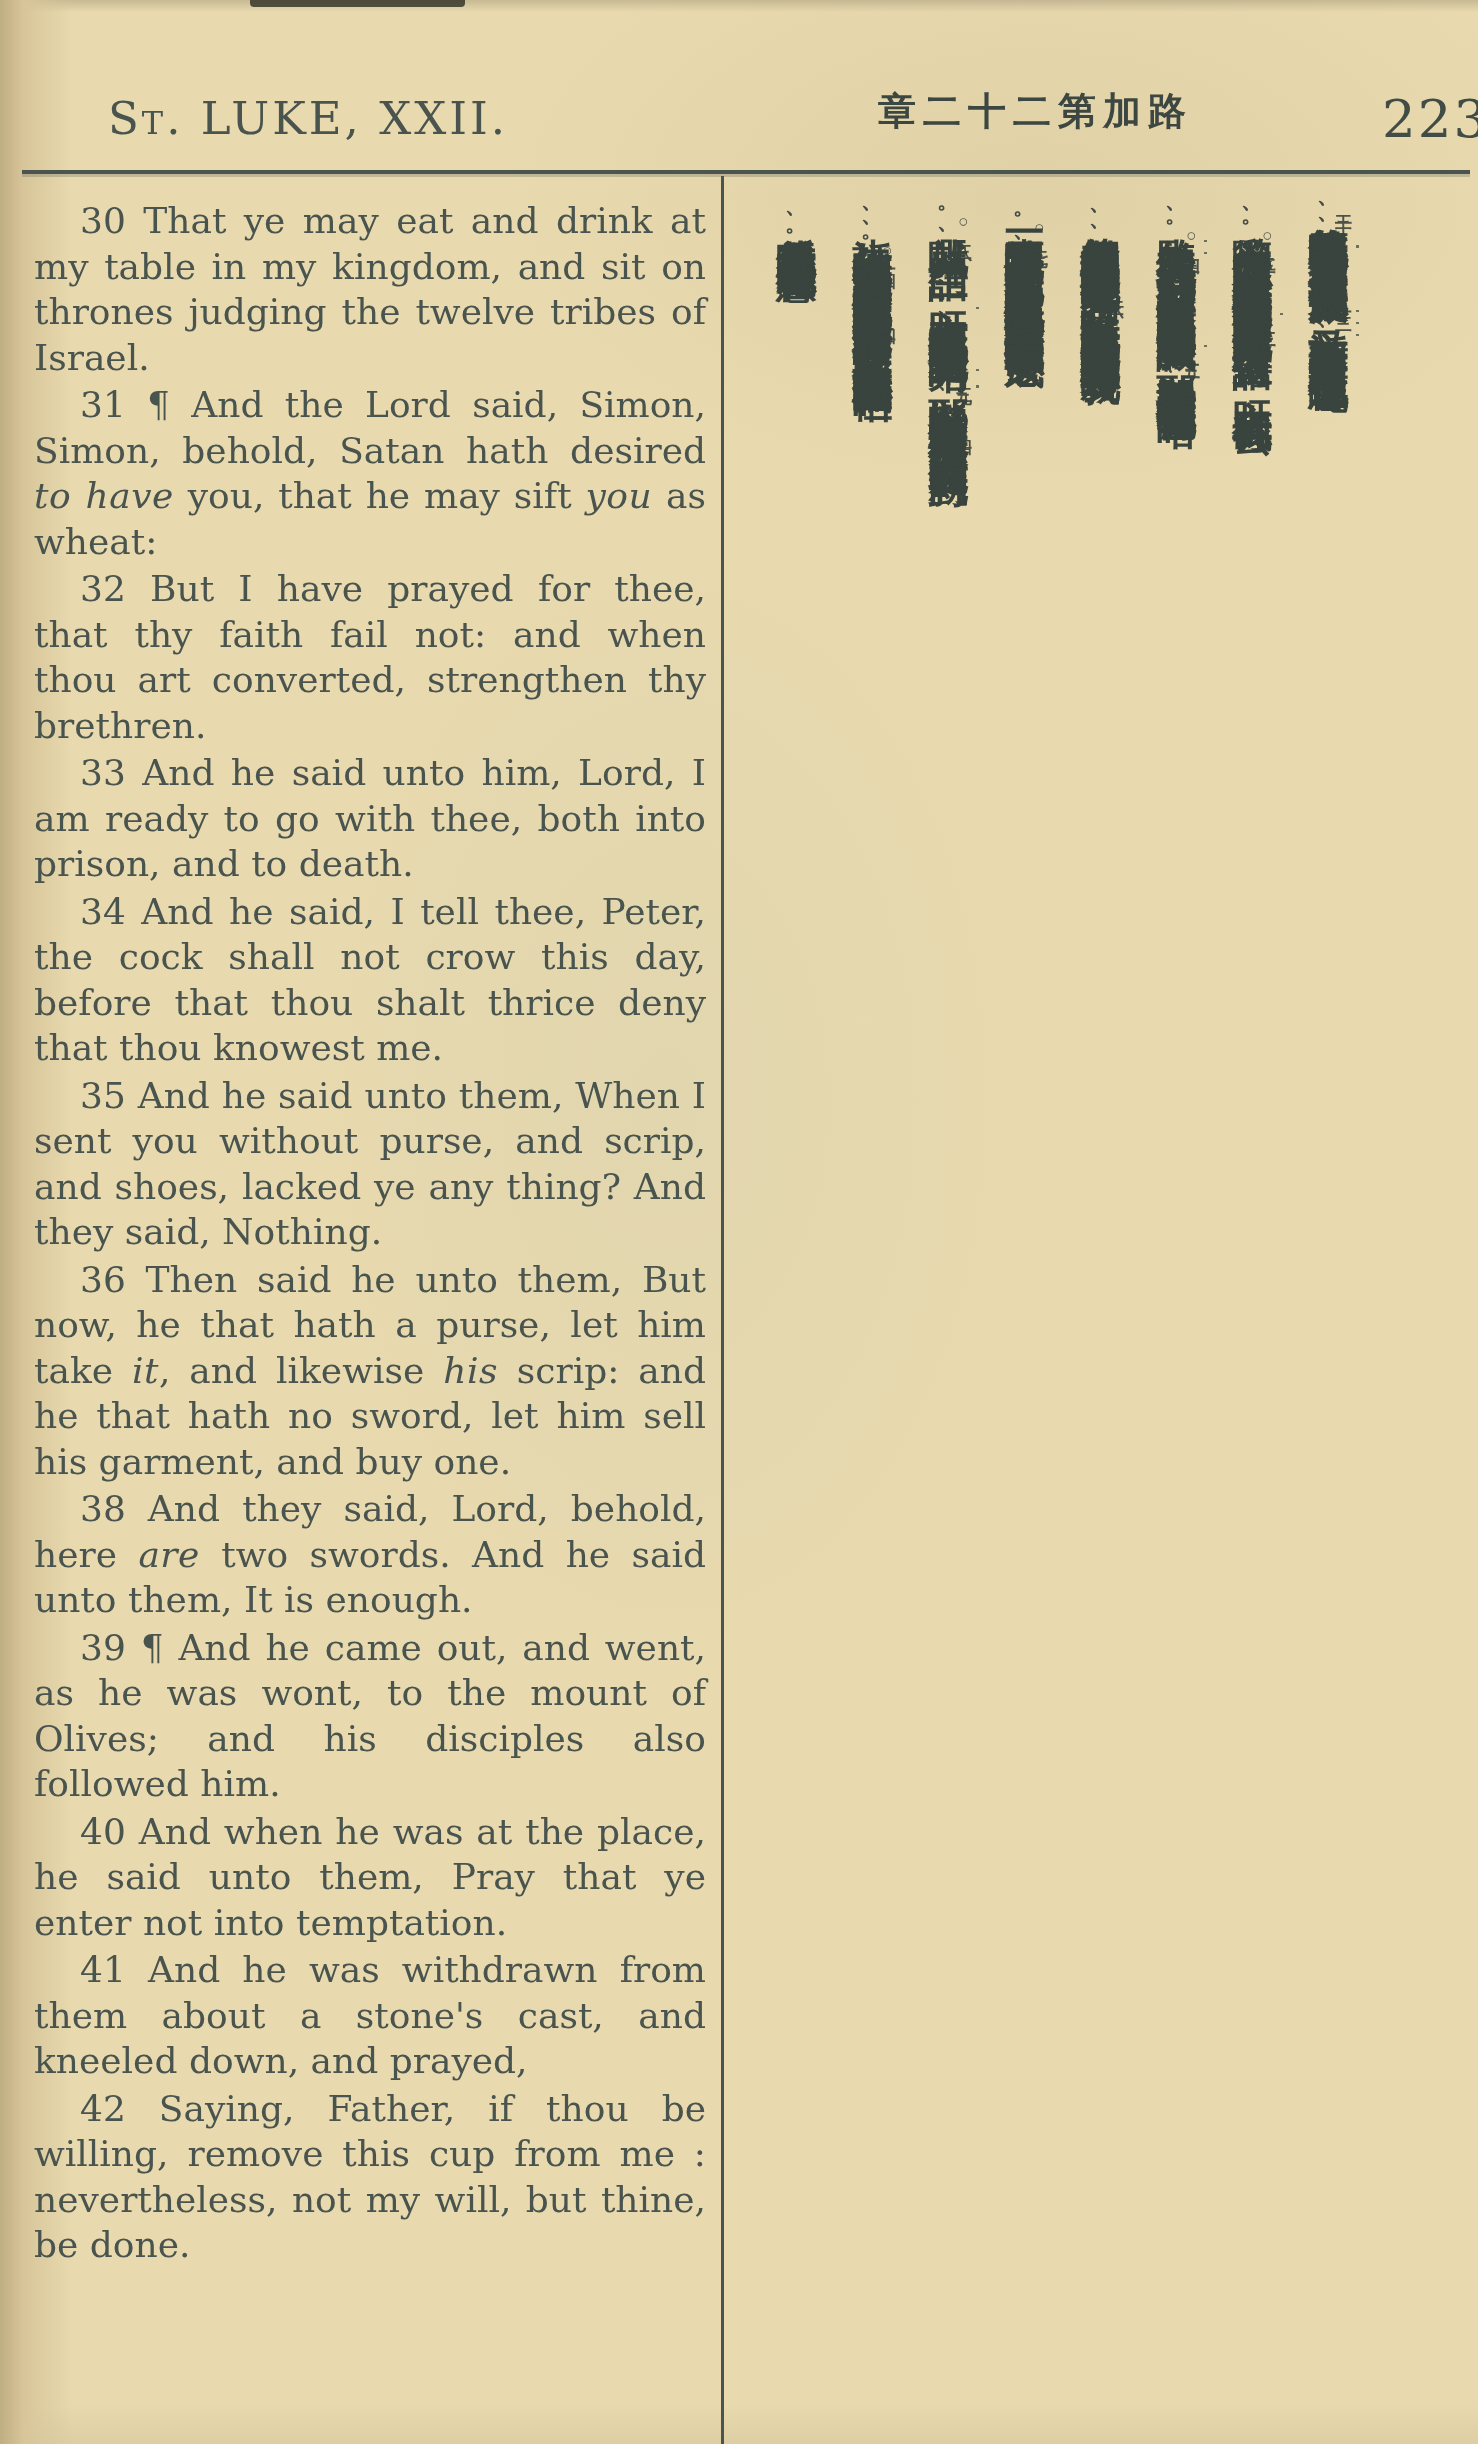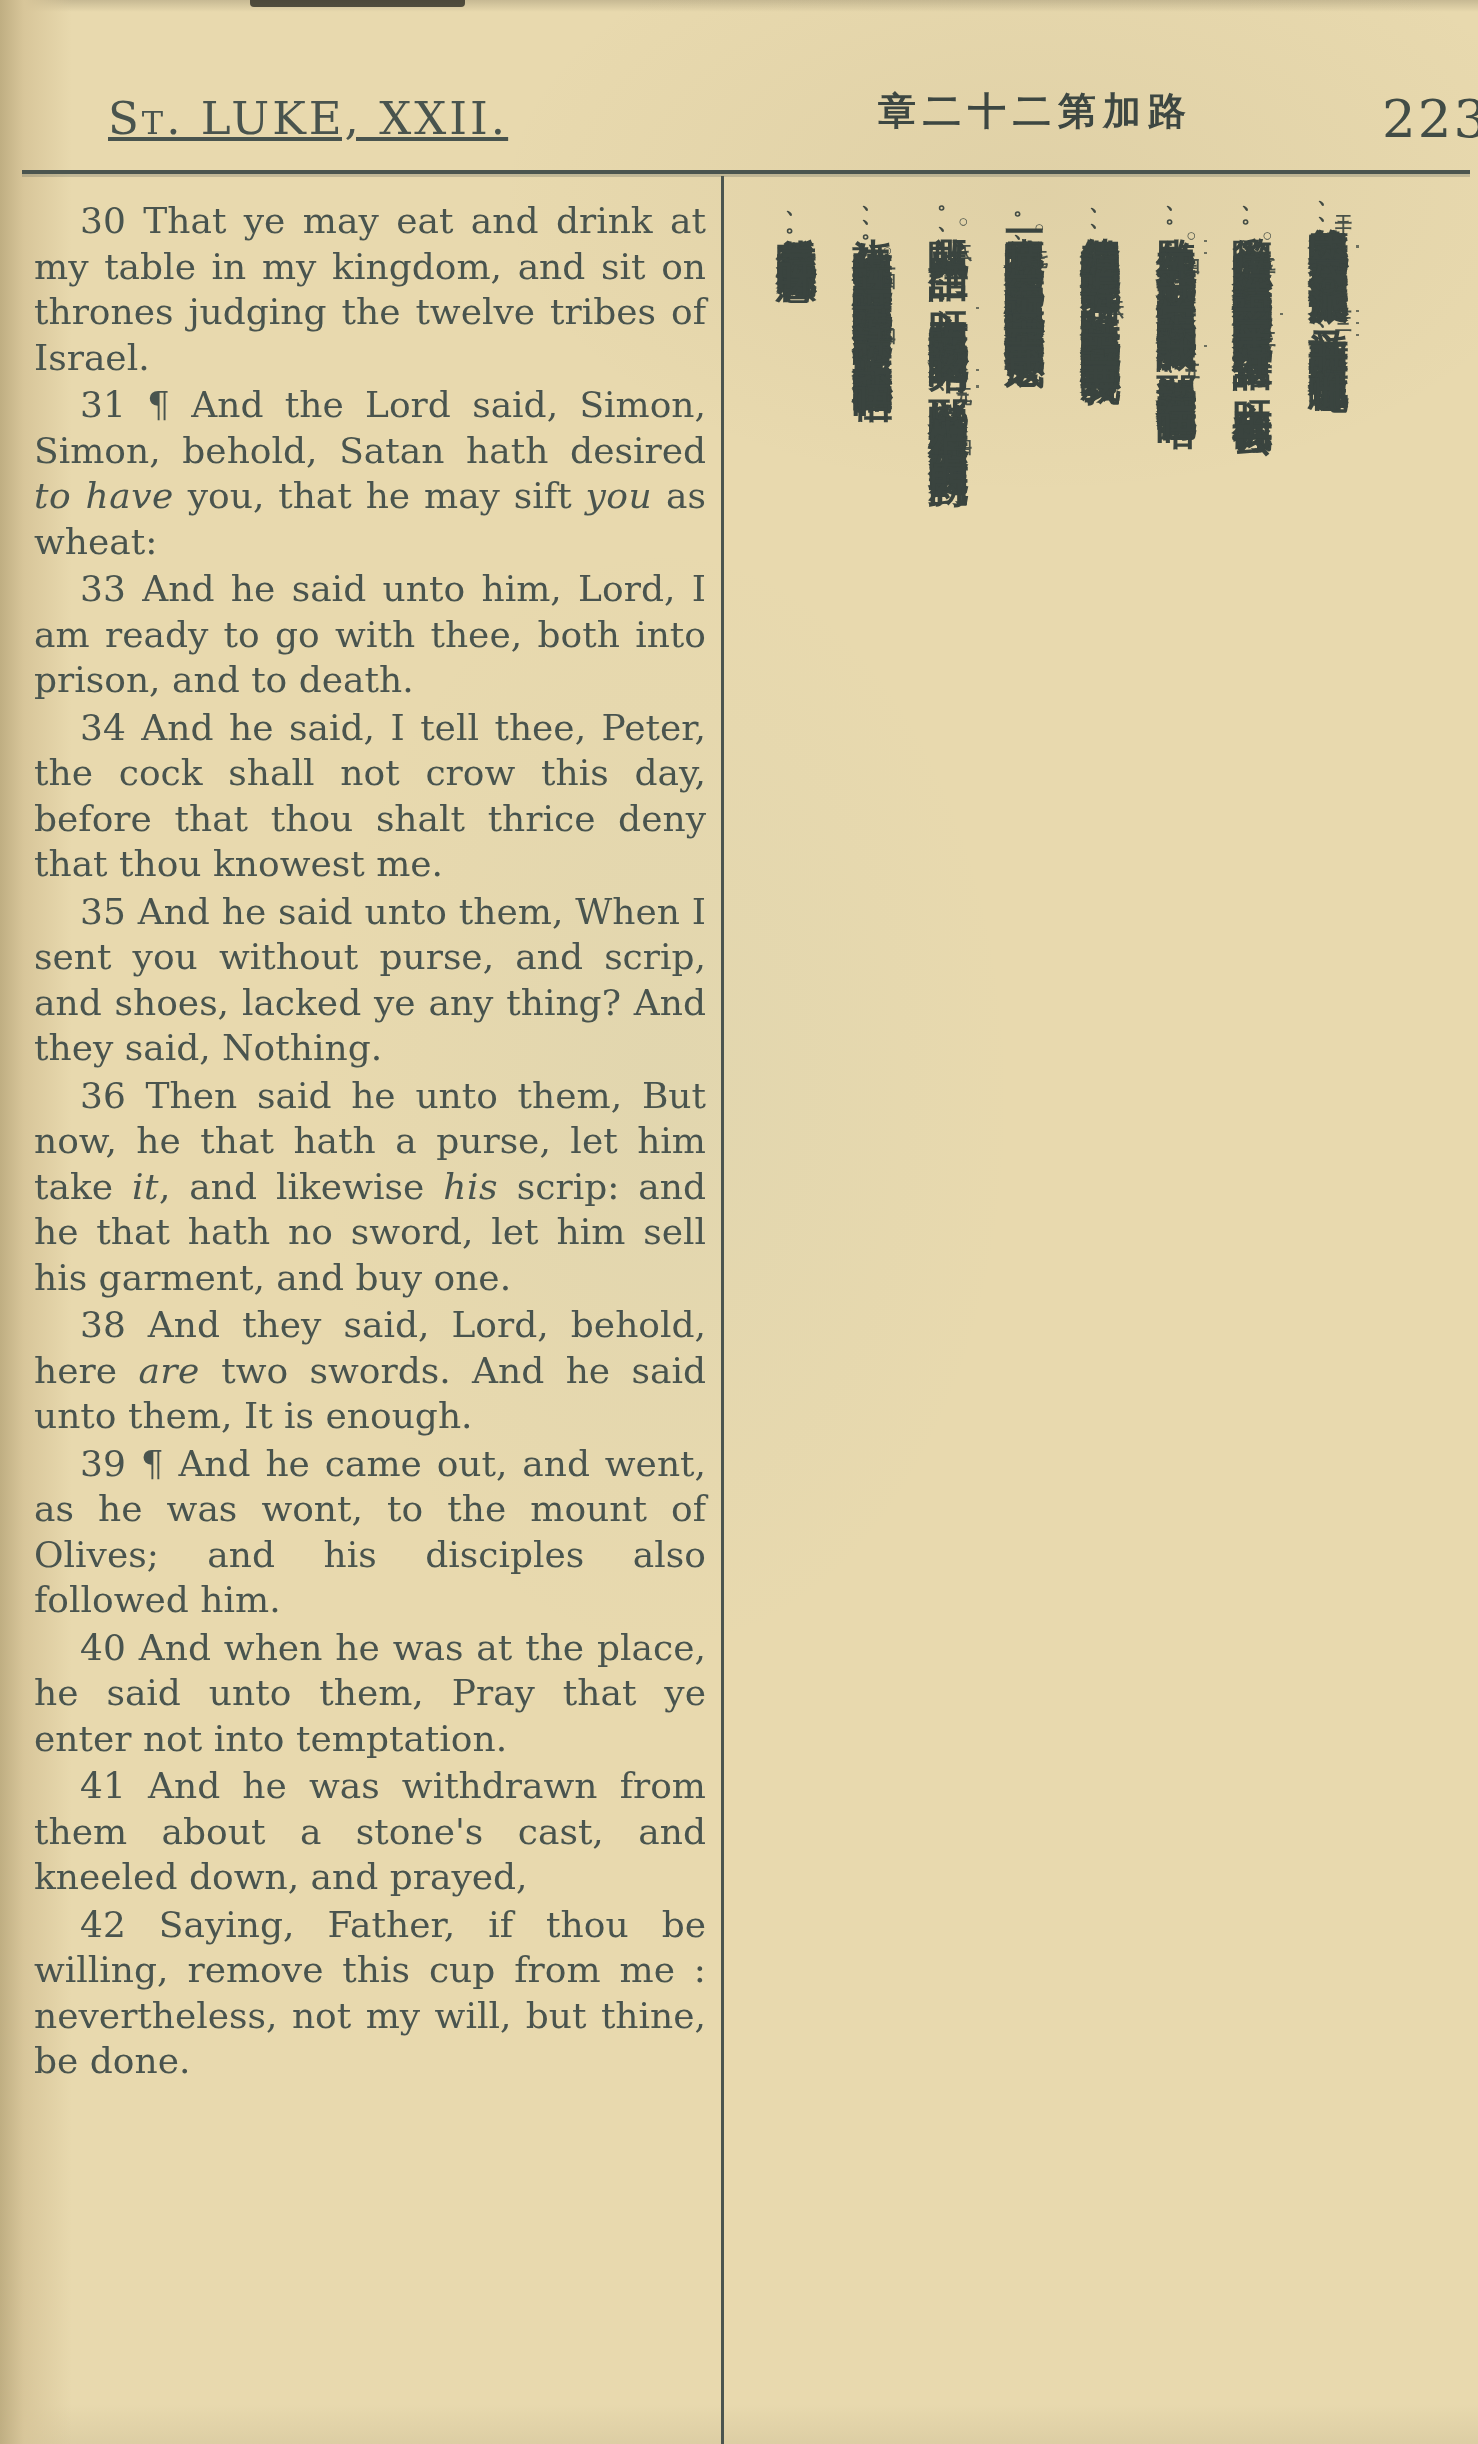--- a/index.html
+++ b/index.html
@@ -18,21 +18,20 @@
   }
   .scan-mark{
     position:absolute;top:0;left:250px;width:215px;height:7px;
     background:#2e2d24;opacity:.8;border-radius:0 0 4px 4px;
   }
   .header-left{
     position:absolute;left:108px;top:92px;
     font-size:45px;letter-spacing:3px;
     font-variant:small-caps;
     color:var(--ink,#49544e);
-    text-decoration:underline;
   }
   .header-right{
     position:absolute;left:878px;top:86px;width:360px;
     font-size:38px;font-weight:600;letter-spacing:7px;
     color:#3d4742;white-space:nowrap;
     font-family:serif;
   }
   .page-number{
     position:absolute;left:1382px;top:88px;
     font-size:53px;color:#414c46;letter-spacing:2px;
@@ -93,20 +92,21 @@
   <div class="header-right">章二十二第加路</div>
 
   <div class="page-number">223</div>
 
   <div class="hrule"></div>
   <div class="vdivider"></div>
 
   <div class="english">
       <p>30 That ye may eat and drink at my table in my kingdom, and sit on thrones judging the twelve tribes of Israel.</p>
       <p>31 ¶ And the Lord said, Simon, Simon, behold, Satan hath desired <i>to have</i> you, that he may sift <i>you</i> as wheat:</p>
+      <p>32 But I have prayed for thee, that thy faith fail not: and when thou art converted, strengthen thy brethren.</p>
       <p>33 And he said unto him, Lord, I am ready to go with thee, both into prison, and to death.</p>
       <p>34 And he said, I tell thee, Peter, the cock shall not crow this day, before that thou shalt thrice deny that thou knowest me.</p>
       <p>35 And he said unto them, When I sent you without purse, and scrip, and shoes, lacked ye any thing? And they said, Nothing.</p>
       <p>36 Then said he unto them, But now, he that hath a purse, let him take <i>it</i>, and likewise <i>his</i> scrip: and he that hath no sword, let him sell his garment, and buy one.</p>
       <p>38 And they said, Lord, behold, here <i>are</i> two swords. And he said unto them, It is enough.</p>
       <p>39 ¶ And he came out, and went, as he was wont, to the mount of Olives; and his disciples also followed him.</p>
       <p>40 And when he was at the place, he said unto them, Pray that ye enter not into temptation.</p>
       <p>41 And he was withdrawn from them about a stone's cast, and kneeled down, and prayed,</p>
       <p>42 Saying, Father, if thou be willing, remove this cup from me : nevertheless, not my will, but thine, be done.</p>
     </div>

